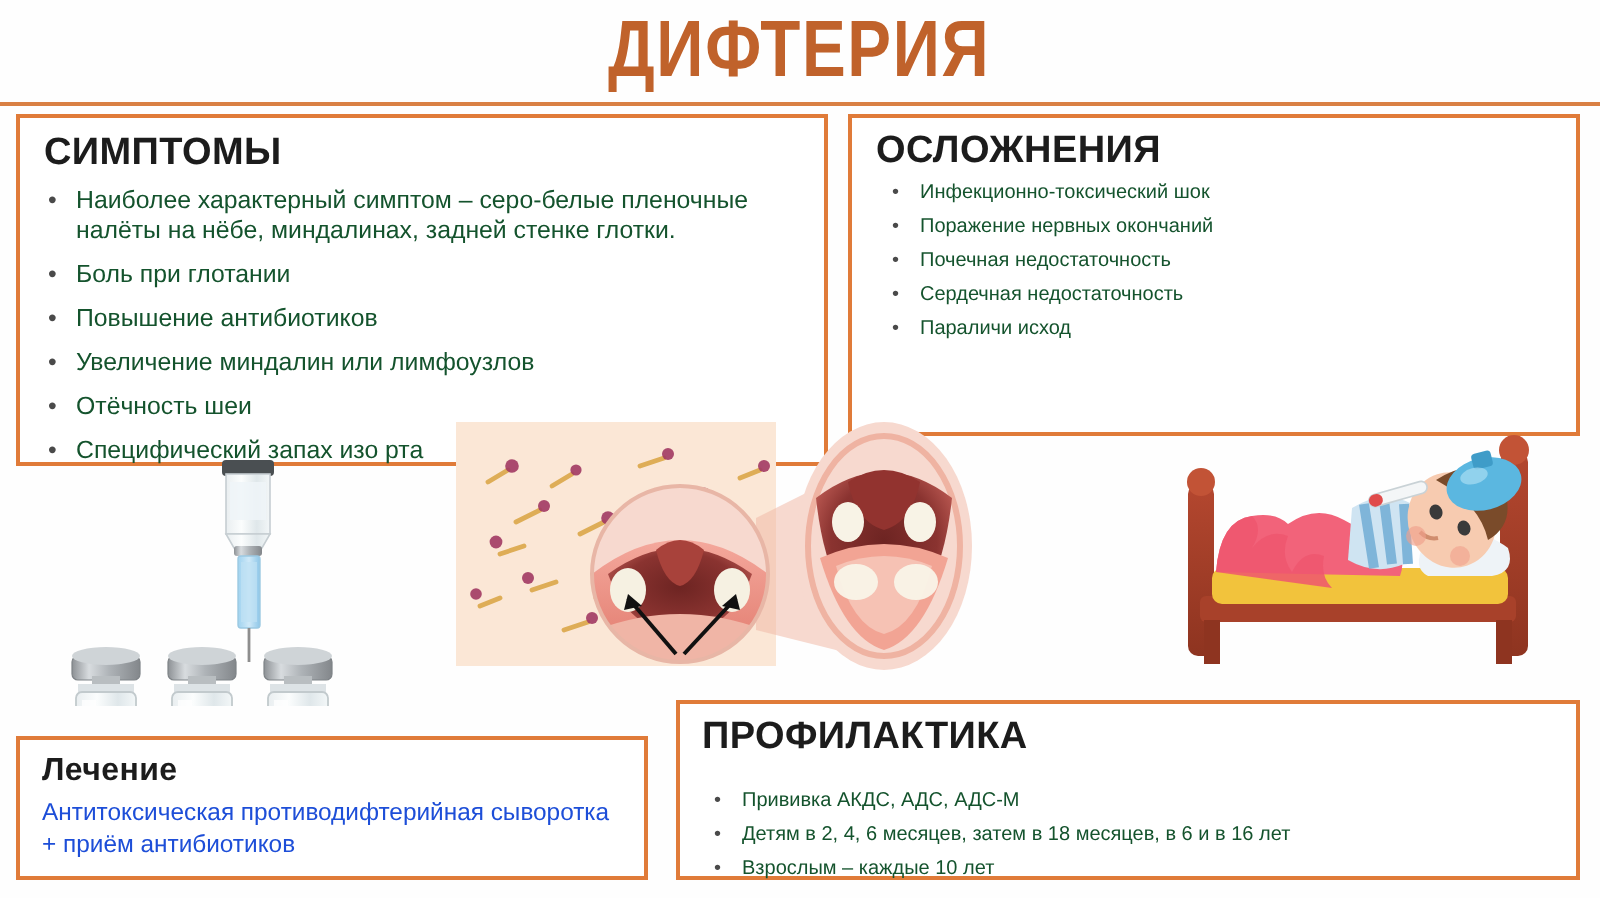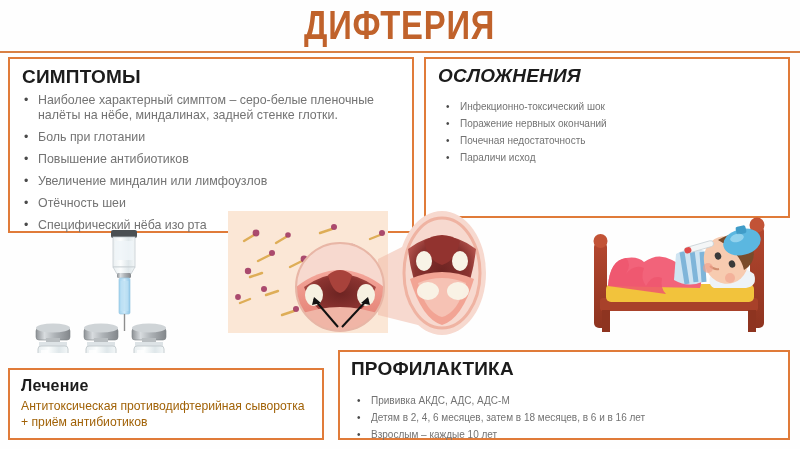--- a/index.html
+++ b/index.html
@@ -66,21 +66,21 @@
     color: #1c1c1c;
     letter-spacing: 0.2px;
   }
   .bullet-list {
     list-style: none;
     margin: 0;
     padding: 0;
   }
   .bullet-list li {
     position: relative;
-    color: #737373;
+    color: #14532d;
     padding-left: 16px;
   }
   .bullet-list li::before {
     content: "•";
     position: absolute;
     left: 2px;
     top: 0;
     color: #4a4a4a;
   }
 
@@ -107,22 +107,21 @@
   #panel-complications {
     left: 424px;
     top: 57px;
     width: 366px;
     height: 161px;
     padding: 5px 8px 0 12px;
   }
   #panel-complications .panel-heading {
     font-size: 19px;
     line-height: 24px;
-    margin-bottom: 11px;
-    font-style: italic;
+    margin-bottom: 1px;
   }
   #panel-complications .bullet-list li {
     font-size: 10px;
     line-height: 16px;
     margin-bottom: 1px;
     padding-left: 22px;
   }
   #panel-complications .bullet-list li::before {
     left: 8px;
   }
@@ -136,21 +135,21 @@
     padding: 5px 8px 0 11px;
   }
   #panel-treatment .panel-heading {
     font-size: 16px;
     line-height: 21px;
     margin-bottom: 2px;
   }
   #panel-treatment .treatment-body {
     font-size: 12.2px;
     line-height: 16px;
-    color: #a16207;
+    color: #1d4ed8;
   }
 
   
   #panel-prevention {
     left: 338px;
     top: 350px;
     width: 452px;
     height: 90px;
     padding: 4px 8px 0 11px;
   }
@@ -208,30 +207,31 @@
   <div class="title-rule"></div>
 
   <div class="panel" id="panel-symptoms">
     <div class="panel-heading">СИМПТОМЫ</div>
     <ul class="bullet-list">
       <li>Наиболее характерный симптом – серо-белые пленочные налёты на нёбе, миндалинах, задней стенке глотки.</li>
       <li>Боль при глотании</li>
       <li>Повышение антибиотиков</li>
       <li>Увеличение миндалин или лимфоузлов</li>
       <li>Отёчность шеи</li>
-      <li>Специфический нёба изо рта</li>
+      <li>Специфический запах изо рта</li>
     </ul>
   </div>
 
   <div class="panel" id="panel-complications">
     <div class="panel-heading">ОСЛОЖНЕНИЯ</div>
     <ul class="bullet-list">
       <li>Инфекционно-токсический шок</li>
       <li>Поражение нервных окончаний</li>
       <li>Почечная недостаточность</li>
+      <li>Сердечная недостаточность</li>
       <li>Параличи исход</li>
     </ul>
   </div>
 
   <div class="panel" id="panel-treatment">
     <div class="panel-heading">Лечение</div>
     <div class="treatment-body">Антитоксическая противодифтерийная сыворотка + приём антибиотиков</div>
   </div>
 
   <div class="panel" id="panel-prevention">

